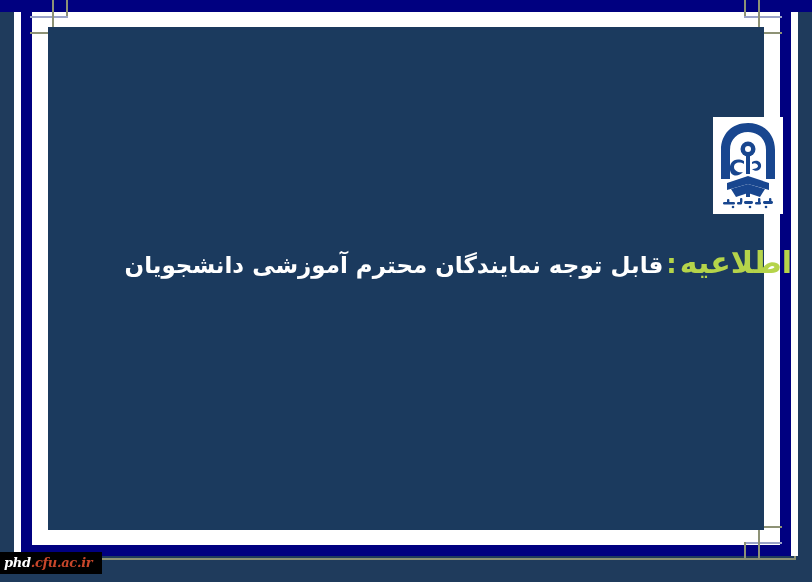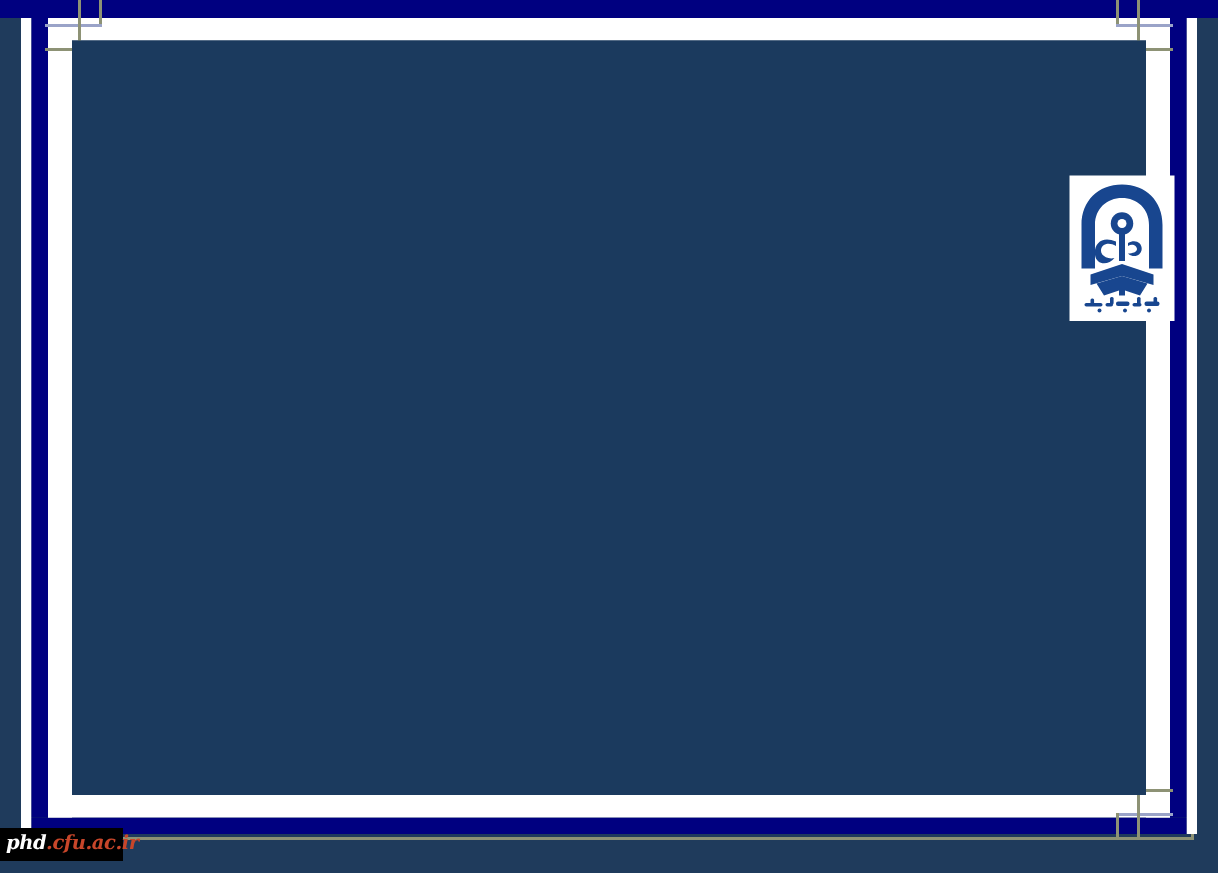--- a/index.html
+++ b/index.html
@@ -135,21 +135,21 @@
     color: #ffffff;
     font-size: 23px;
     font-weight: bold;
   }
 
   
   #watermark {
     position: absolute;
     left: 0;
     top: 552px;
-    width: 82px;
+    width: 102px;
     height: 22px;
     background: #000000;
     color: #ffffff;
     font-family: "DejaVu Serif", serif;
     font-style: italic;
     font-weight: bold;
     font-size: 13px;
     line-height: 22px;
     text-align: left;
     padding-left: 4px;
@@ -237,20 +237,23 @@
           <rect x="27" y="81" width="2.4" height="5" rx="1"></rect>
           <rect x="45" y="81" width="2.4" height="5" rx="1"></rect>
           <rect x="56" y="81" width="2.4" height="4" rx="1"></rect>
           <circle cx="20" cy="90" r="1.3"></circle>
           <circle cx="37" cy="90" r="1.3"></circle>
           <circle cx="53" cy="90" r="1.3"></circle>
         </g>
       </svg>
     </div>
 
+    <div id="headline">
+      <span class="kw">اطلاعیه</span><span class="colon">:</span><span class="rest">قابل توجه نمایندگان محترم آموزشی دانشجویان</span>
+    </div>
 
   </div>
 
   <div id="watermark">
     <span>phd</span><span class="dom">.cfu.ac.ir</span>
   </div>
 
 </div>
 
 </body></html>

